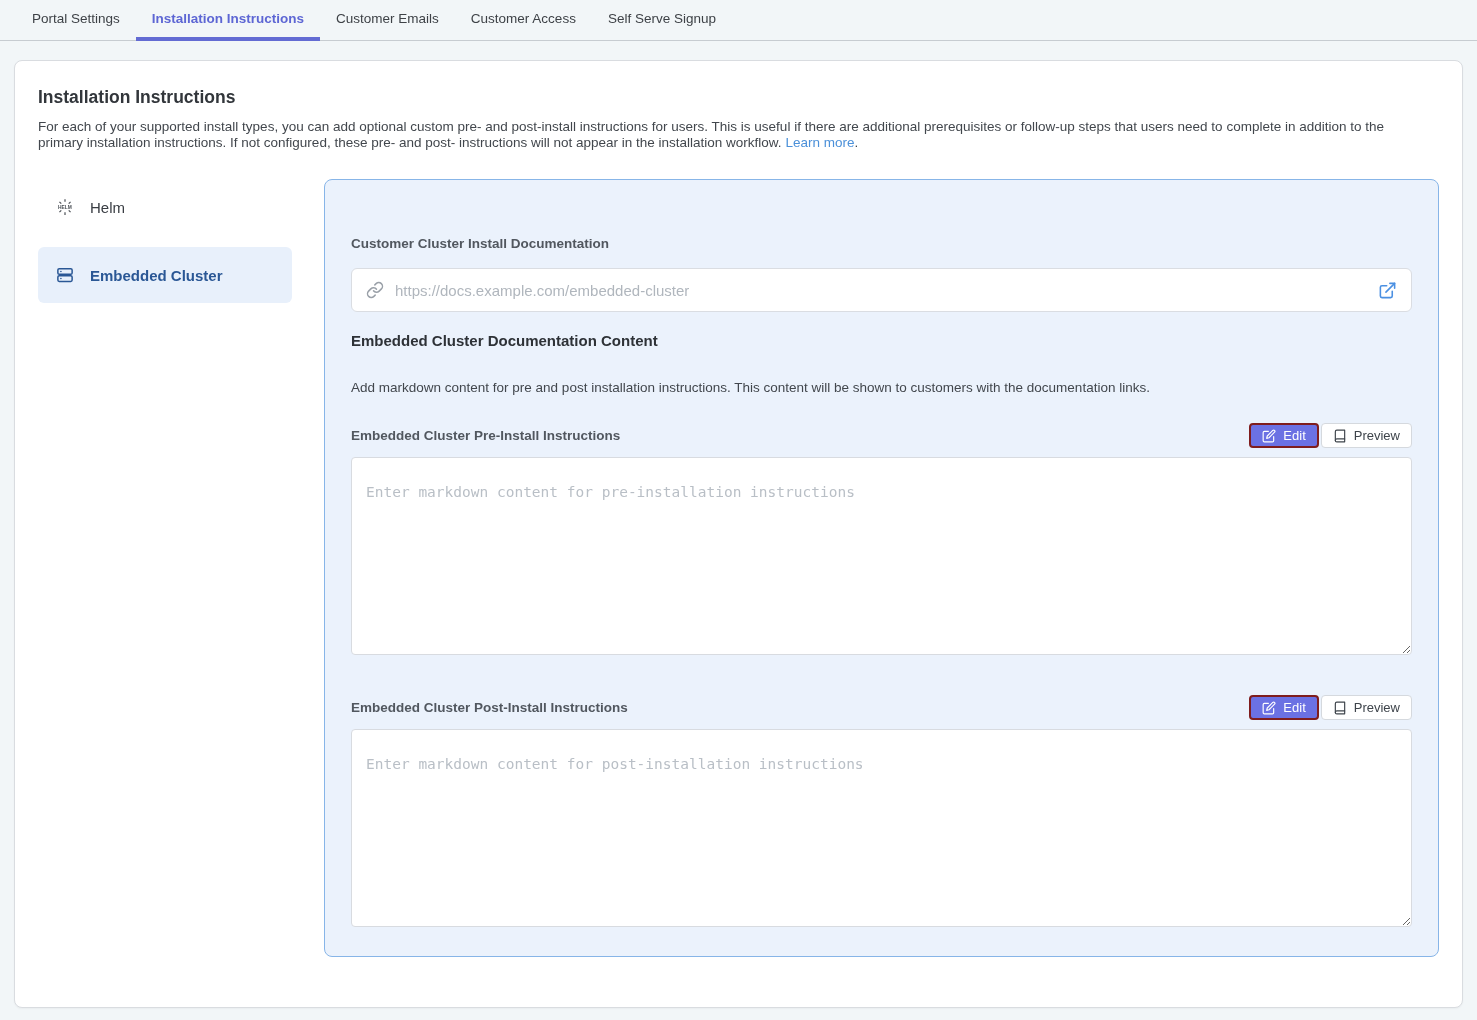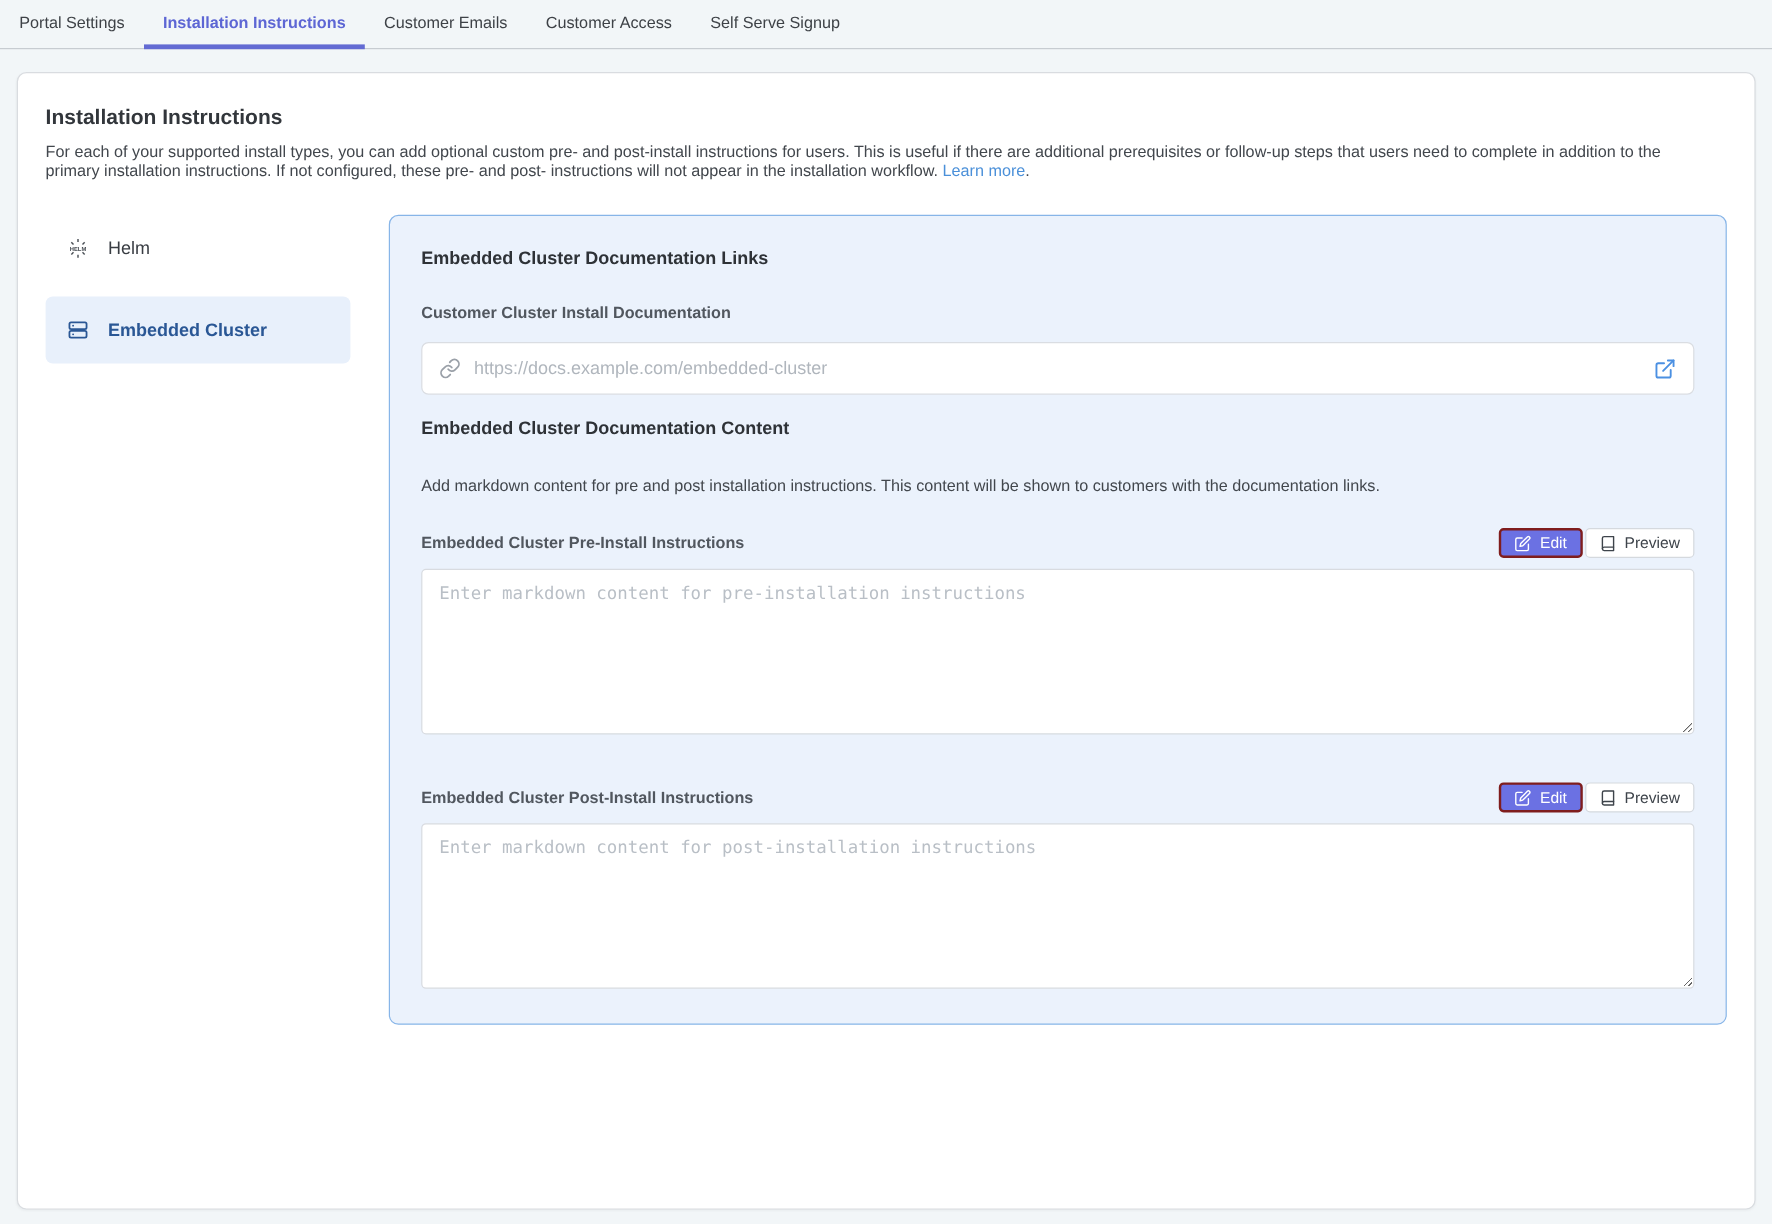--- a/index.html
+++ b/index.html
@@ -6,21 +6,21 @@
   html,body { width:1477px; height:1020px; overflow:hidden; }
   body {
     font-family:"Liberation Sans","DejaVu Sans",sans-serif;
     background:#f2f6f8;
     color:#3a3f45;
     font-size:13.5px;
   }
   
   .tabbar {
     display:flex; align-items:stretch;
-    height:41px; 
+    height:41px; padding-left:16px;
     border-bottom:1px solid #c7ccd1;
     background:#f2f6f8;
   }
   .tab {
     display:flex; align-items:center;
     padding:0 16px; margin-bottom:-1px;
     font-size:13.5px; color:#3e4247;
     border-bottom:4px solid transparent;
     cursor:pointer; white-space:nowrap;
   }
@@ -92,23 +92,23 @@
     display:flex; align-items:center; gap:7px;
     height:25px; padding:0 11px;
     font-size:13px; border-radius:4px; cursor:pointer;
     font-family:inherit;
   }
   .btn-edit { background:#6b71e3; border:2px solid #7f1d1d; color:#fff; }
   .btn-preview { background:#fff; border:1px solid #d5d9de; color:#3e444b; }
   .btn svg { display:block; }
   textarea {
     margin-top:9px;
-    width:100%; height:138px;
+    width:100%; height:198px;
     background:#fff; border:1px solid #d8dbe0; border-radius:4px;
-    padding:12px 14px;
+    padding:26px 14px;
     font-family:"DejaVu Sans Mono","Liberation Mono",monospace;
     font-size:14.5px; color:#333;
     resize:both; outline:none;
   }
   textarea::placeholder { color:#b9bfc6; }
 </style>
 </head>
 <body>
 
 <div class="tabbar">
@@ -156,21 +156,20 @@
             <line x1="6.5" y1="16.8" x2="6.6" y2="16.8"></line>
           </svg>
         </span>
         <span>Embedded Cluster</span>
       </div>
 
     </div>
 
     <div class="panel">
 
-      <h3>Embedded Cluster Documentation Links</h3>
 
       <div class="field-label mt-label">Customer Cluster Install Documentation</div>
 
       <div class="input-wrap">
         <span class="icon-gray">
           <svg width="18" height="18" viewBox="0 0 24 24" fill="none" stroke="currentColor" stroke-width="2" stroke-linecap="round" stroke-linejoin="round">
             <path d="M10 13a5 5 0 0 0 7.54.54l3-3a5 5 0 0 0-7.07-7.07l-1.72 1.71"></path>
             <path d="M14 11a5 5 0 0 0-7.54-.54l-3 3a5 5 0 0 0 7.07 7.07l1.71-1.71"></path>
           </svg>
         </span>

